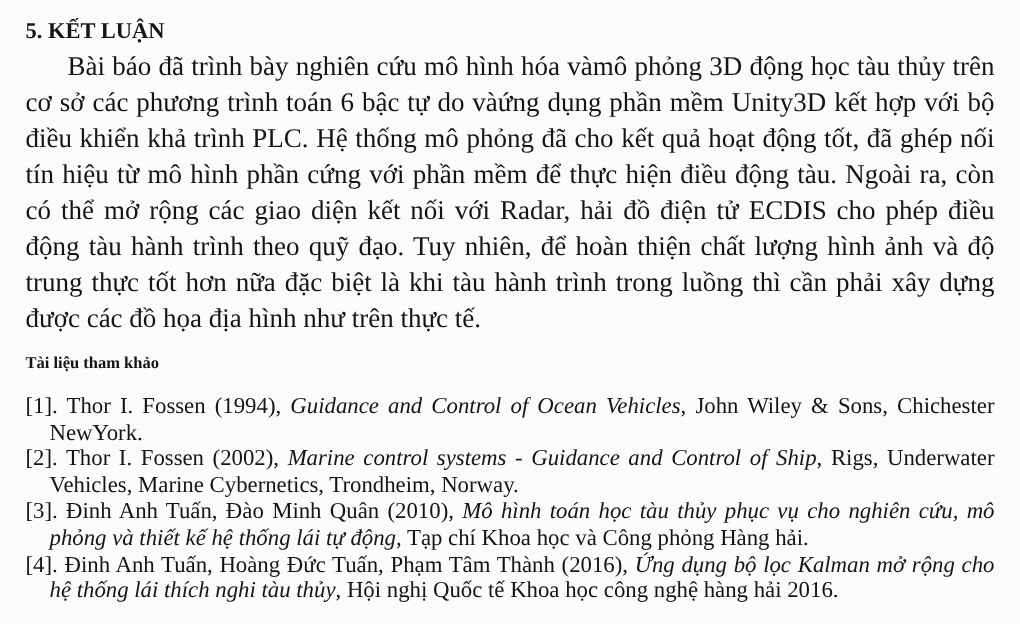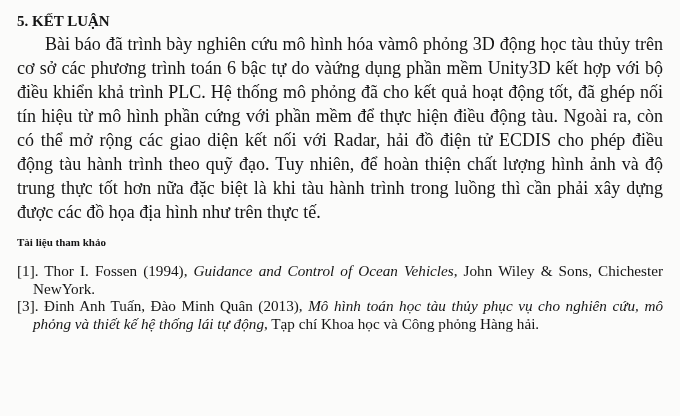--- a/index.html
+++ b/index.html
@@ -40,15 +40,17 @@
 <body>
 
 <div class="page">
   <h2 class="heading">5. KẾT LUẬN</h2>
   <p class="body-para">Bài báo đã trình bày nghiên cứu mô hình hóa vàmô phỏng 3D động học tàu thủy trên cơ sở các phương trình toán 6 bậc tự do vàứng dụng phần mềm Unity3D kết hợp với bộ điều khiển khả trình PLC. Hệ thống mô phỏng đã cho kết quả hoạt động tốt, đã ghép nối tín hiệu từ mô hình phần cứng với phần mềm để thực hiện điều động tàu. Ngoài ra, còn có thể mở rộng các giao diện kết nối với Radar, hải đồ điện tử ECDIS cho phép điều động tàu hành trình theo quỹ đạo. Tuy nhiên, để hoàn thiện chất lượng hình ảnh và độ trung thực tốt hơn nữa đặc biệt là khi tàu hành trình trong luồng thì cần phải xây dựng được các đồ họa địa hình như trên thực tế.</p>
 
   <h3 class="refs-title">Tài liệu tham khảo</h3>
 
   <ul class="refs">
     <li class="ref"><span>[1].</span><span> Thor I. Fossen (1994), </span><i>Guidance and Control of Ocean Vehicles</i><span>, John Wiley &amp; Sons, Chichester NewYork.</span></li>
-    <li class="ref"><span>[3].</span><span> Đinh Anh Tuấn, Đào Minh Quân (2013), </span><i>Mô hình toán học tàu thủy phục vụ cho nghiên cứu, mô phỏng và thiết kế hệ thống lái tự động</i><span>, Tạp chí Khoa học và Công phỏng Hàng hải.</span></li>
+    <li class="ref"><span>[2].</span><span> Thor I. Fossen (2002), </span><i>Marine control systems - Guidance and Control of Ship</i><span>, Rigs, Underwater Vehicles, Marine Cybernetics, Trondheim, Norway.</span></li>
+    <li class="ref"><span>[3].</span><span> Đinh Anh Tuấn, Đào Minh Quân (2010), </span><i>Mô hình toán học tàu thủy phục vụ cho nghiên cứu, mô phỏng và thiết kế hệ thống lái tự động</i><span>, Tạp chí Khoa học và Công phỏng Hàng hải.</span></li>
+    <li class="ref"><span>[4].</span><span> Đinh Anh Tuấn, Hoàng Đức Tuấn, Phạm Tâm Thành (2016), </span><i>Ứng dụng bộ lọc Kalman mở rộng cho hệ thống lái thích nghi tàu thủy</i><span>, Hội nghị Quốc tế Khoa học công nghệ hàng hải 2016.</span></li>
   </ul>
 </div>
 
 </body></html>

